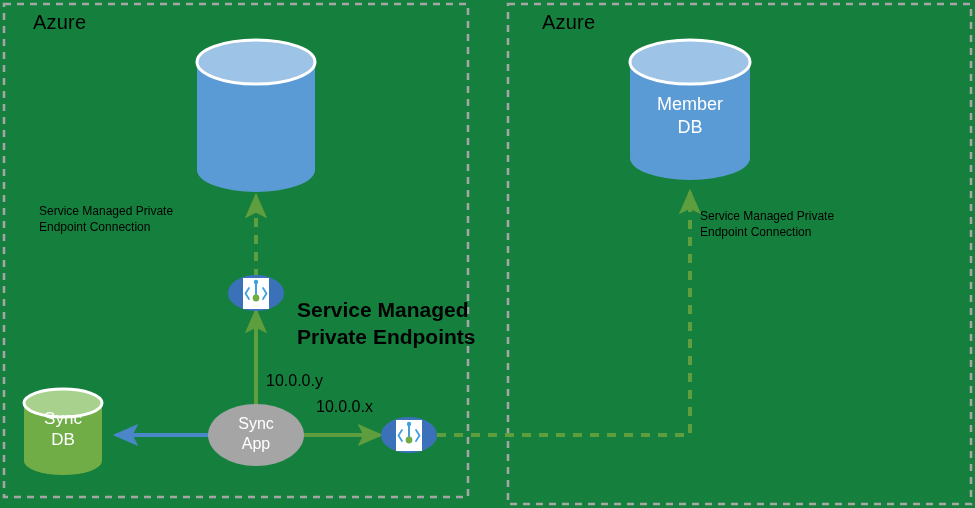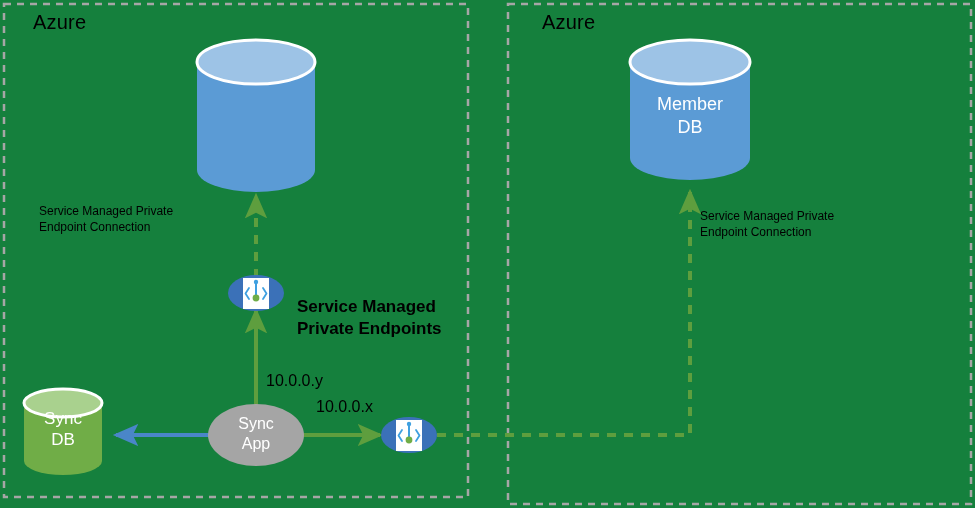--- a/index.html
+++ b/index.html
@@ -66,21 +66,21 @@
     white-space: nowrap;
   }
   #ip-label-hub    { left: 266px; top: 372px; }
   #ip-label-member { left: 316px; top: 398px; text-align: right; }
 
   #smpe-title {
     position: absolute;
     left: 297px;
     top: 296px;
     width: 180px;
-    font-size: 17px;
+    font-size: 21px;
     font-weight: bold;
     color: #000000;
     line-height: 1.3;
     white-space: pre-line;
   }
 </style>
 </head>
 <body>
 
 <div id="diagram-root">

